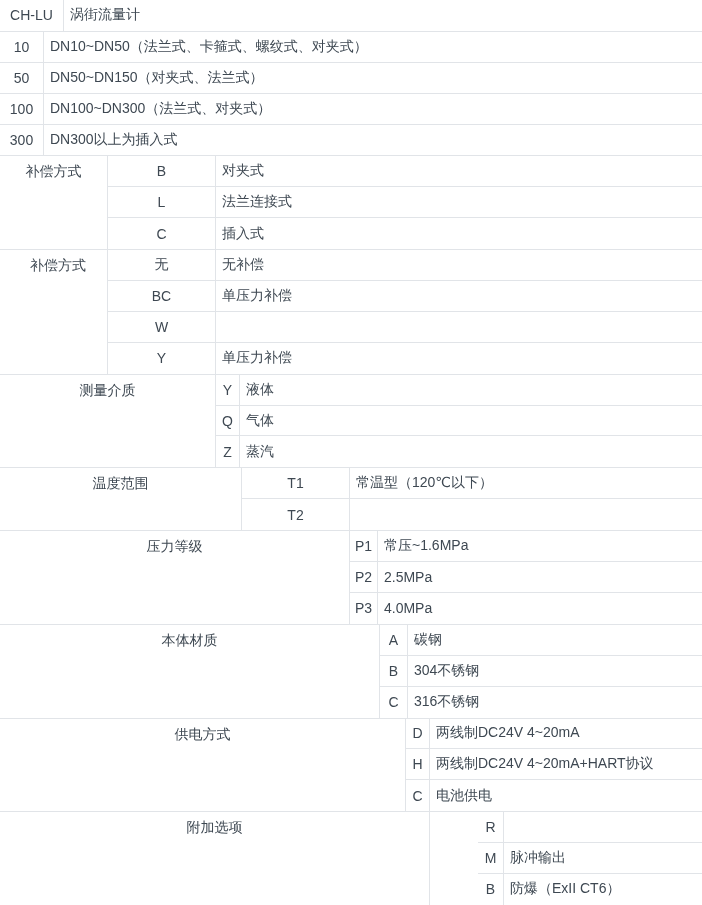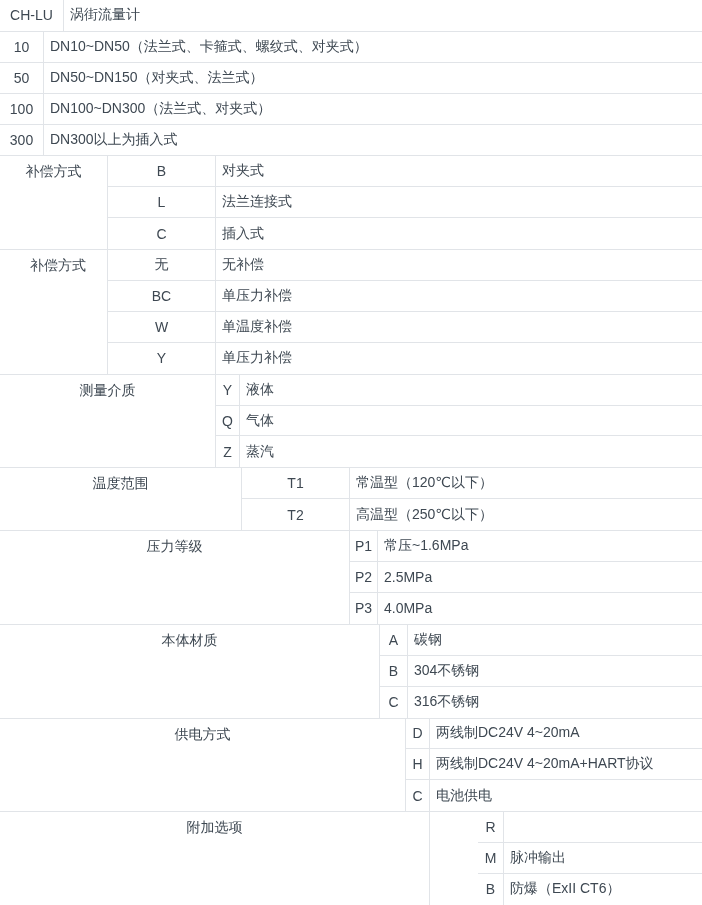--- a/index.html
+++ b/index.html
@@ -120,21 +120,20 @@
       <div class="row">
         <div class="code">无</div>
         <div class="desc">无补偿</div>
       </div>
       <div class="row">
         <div class="code">BC</div>
         <div class="desc">单压力补偿</div>
       </div>
       <div class="row">
         <div class="code">W</div>
-        <div class="desc">单温度补偿</div>
       </div>
       <div class="row">
         <div class="code">Y</div>
         <div class="desc">单压力补偿</div>
       </div>
     </div>
   </div>
 
   <div class="section s4">
     <div class="label">测量介质</div>
@@ -156,21 +155,20 @@
 
   <div class="section s5">
     <div class="label">温度范围</div>
     <div class="rows">
       <div class="row">
         <div class="code">T1</div>
         <div class="desc">常温型（120℃以下）</div>
       </div>
       <div class="row">
         <div class="code">T2</div>
-        <div class="desc">高温型（250℃以下）</div>
       </div>
     </div>
   </div>
 
   <div class="section s6">
     <div class="label">压力等级</div>
     <div class="rows">
       <div class="row">
         <div class="code">P1</div>
         <div class="desc">常压~1.6MPa</div>

